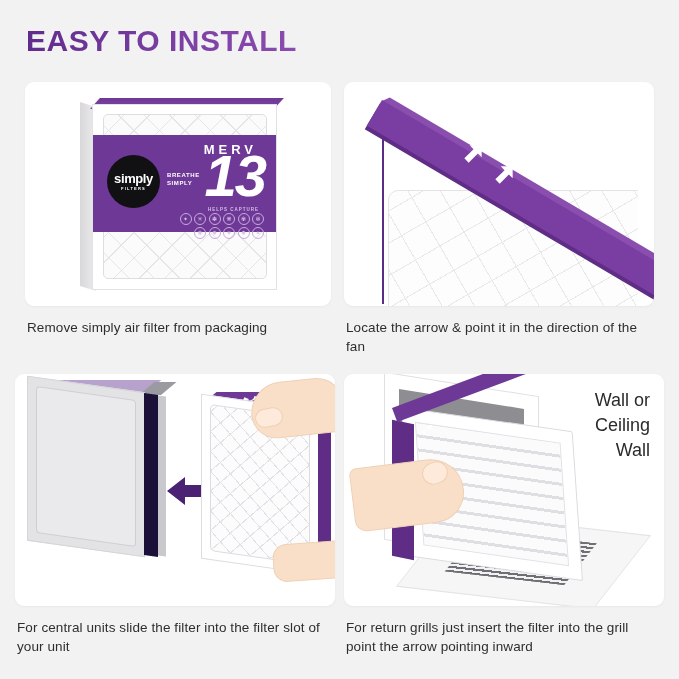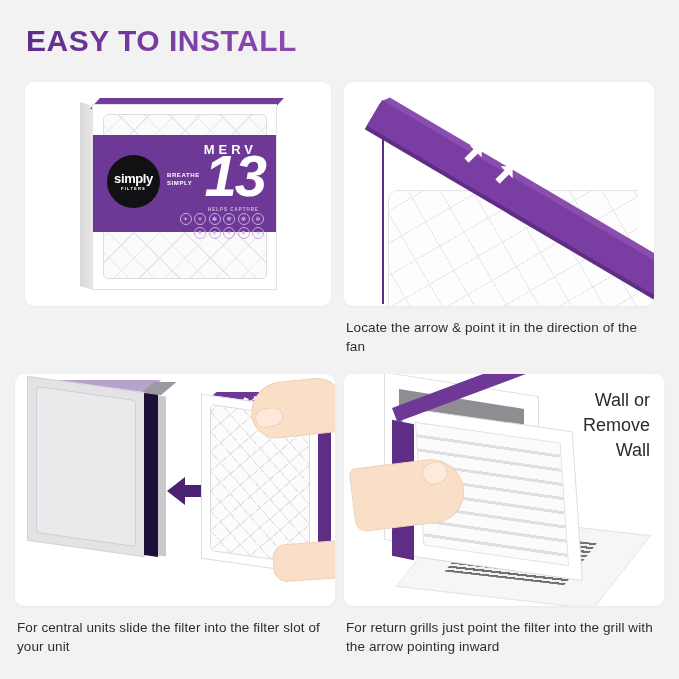--- a/index.html
+++ b/index.html
@@ -317,20 +317,21 @@
                   <span class="cap-icon">✷</span>
                   <span class="cap-icon">✸</span>
                   <span class="cap-icon">✶</span>
                 </div>
               </div>
             </div>
           </div>
         </div>
       </div>
     </div>
+    <div class="caption">Remove simply air filter from packaging</div>
   </div>
 
   <div class="cell" id="cell-2">
     <div class="card">
       <div class="scene">
         <div class="mesh2">
             <div class="mesh-inner"></div>
           </div>
         <div class="edge-vert"></div>
         <div class="edge-bar-top"></div>
@@ -406,22 +407,22 @@
         <div class="door-edge-dark"></div>
         <div class="door-edge">
           <div class="mini-arrows4">➤➤</div>
         </div>
 
         <div class="hand4"></div>
         <div class="thumb4"></div>
 
         <div class="wall-label">
           <div>Wall or</div>
-          <div>Remove</div>
+          <div>Ceiling</div>
           <div>Wall</div>
         </div>
 
       </div>
     </div>
-    <div class="caption">For return grills just point the filter into the grill with the arrow pointing inward</div>
+    <div class="caption">For return grills just insert the filter into the grill point the arrow pointing inward</div>
   </div>
 
 </div>
 
 </body></html>

